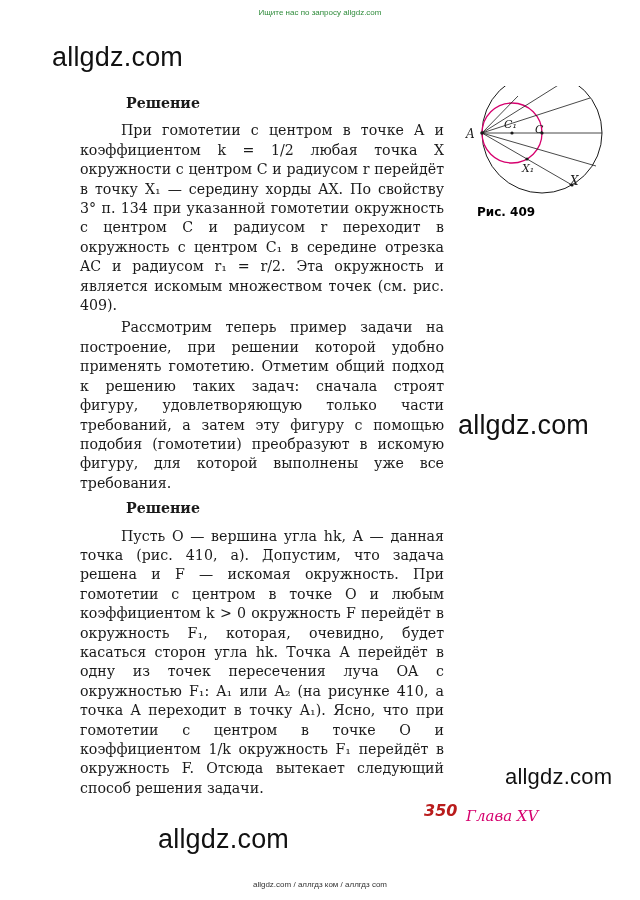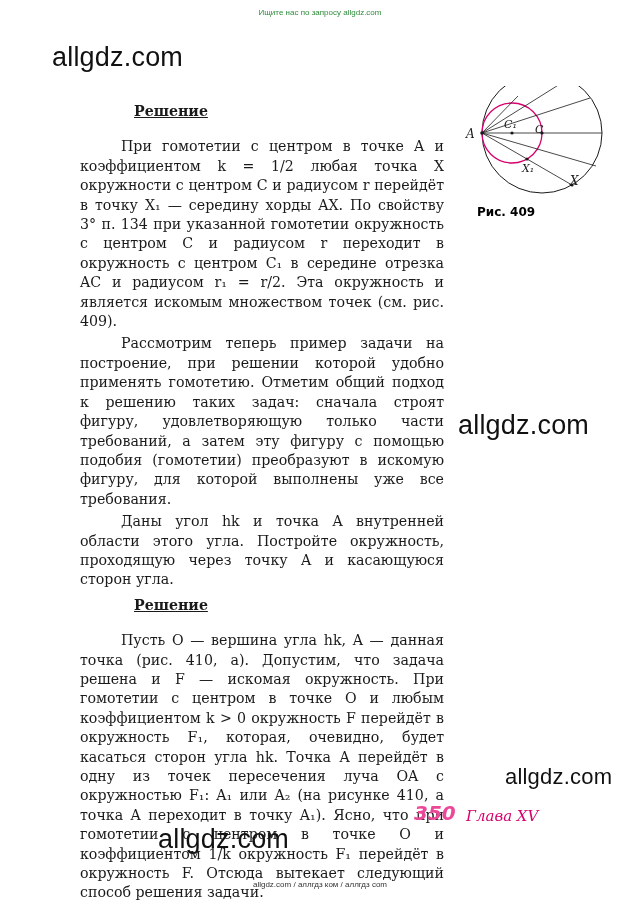--- a/index.html
+++ b/index.html
@@ -17,29 +17,29 @@
   }
   .wm1 { left: 52px; top: 42px; }
   .wm2 { left: 458px; top: 410px; }
   .wm3 { left: 505px; top: 764px; font-size: 22px; }
   .wm4 { left: 158px; top: 824px; }
   .col {
     position: absolute; left: 77px; width: 370px;
     font-size: 14.2px; line-height: 19.4px; text-align: justify;
   }
   .col p { margin: 3px; text-indent: 41px; }
-  .col .h { font-weight: bold; margin: 16px; text-indent: 41px; text-decoration: underline; }
+  .col .h { font-weight: bold; margin: 8px; text-indent: 41px; }
   .fig { position: absolute; left: 460px; top: 86px; width: 160px; height: 135px; }
   .fig-cap {
     position: absolute; left: 465px; top: 205px; font-family: "DejaVu Sans", sans-serif;
     font-weight: bold; font-size: 12px; color: #000000; margin-left: 12px;
   }
   .pagenum {
-    position: absolute; left: 414px; top: 801px; font-family: "DejaVu Sans", sans-serif;
-    font-weight: bold; font-style: italic; font-size: 20px; color: #ec4899;
+    position: absolute; left: 424px; top: 801px; font-family: "DejaVu Sans", sans-serif;
+    font-weight: bold; font-style: italic; font-size: 16px; color: #b91c1c;
   }
   .chapter {
     position: absolute; left: 466px; top: 807px; font-style: italic; font-size: 15px; color: #d6006e;
   }
   .bottom-links {
     position: absolute; top: 880px; left: 0; width: 640px; text-align: center;
     font-family: "Liberation Sans", sans-serif; font-size: 8px; color: #333;
   }
   .bottom-links a { color: #333; text-decoration: none; }
 </style>
@@ -50,21 +50,20 @@
 
 <div class="wm wm1">allgdz.com</div>
 <div class="wm wm2">allgdz.com</div>
 <div class="wm wm3">allgdz.com</div>
 <div class="wm wm4">allgdz.com</div>
 
 <div class="col" style="top:86px;">
   <div class="h">Решение</div>
   <p>При гомотетии с центром в точке A и коэффициентом k = 1/2 любая точка X окружности с центром C и радиусом r перейдёт в точку X₁ — середину хорды AX. По свойству 3° п. 134 при указанной гомотетии окружность с центром C и радиусом r переходит в окружность с центром C₁ в середине отрезка AC и радиусом r₁ = r/2. Эта окружность и является искомым множеством точек (см. рис. 409).</p>
   <p>Рассмотрим теперь пример задачи на построение, при решении которой удобно применять гомотетию. Отметим общий подход к решению таких задач: сначала строят фигуру, удовлетворяющую только части требований, а затем эту фигуру с помощью подобия (гомотетии) преобразуют в искомую фигуру, для которой выполнены уже все требования.</p>
-  <p>Даны угол hk и точка A внутренней области этого угла. Постройте окружность, проходящую через точку A и касающуюся сторон угла.</p>
   <div class="h" style="margin-top:6px;">Решение</div>
   <p>Пусть O — вершина угла hk, A — данная точка (рис. 410, а). Допустим, что задача решена и F — искомая окружность. При гомотетии с центром в точке O и любым коэффициентом k &gt; 0 окружность F перейдёт в окружность F₁, которая, очевидно, будет касаться сторон угла hk. Точка A перейдёт в одну из точек пересечения луча OA с окружностью F₁: A₁ или A₂ (на рисунке 410, а точка A переходит в точку A₁). Ясно, что при гомотетии с центром в точке O и коэффициентом 1/k окружность F₁ перейдёт в окружность F. Отсюда вытекает следующий способ решения задачи.</p>
 </div>
 
 <svg class="fig" viewBox="0 0 160 135" xmlns="http://www.w3.org/2000/svg">
   <circle cx="82" cy="47" r="60" fill="none" stroke="#1a1a1a" stroke-width="1"></circle>
   <circle cx="52" cy="47" r="30" fill="none" stroke="#d6006e" stroke-width="1.3"></circle>
   <line x1="22" y1="47" x2="142" y2="47" stroke="#1a1a1a" stroke-width="0.8"></line>
   <line x1="22" y1="47" x2="108" y2="-7" stroke="#1a1a1a" stroke-width="0.8"></line>
   <line x1="22" y1="47" x2="130" y2="12" stroke="#1a1a1a" stroke-width="0.8"></line>

